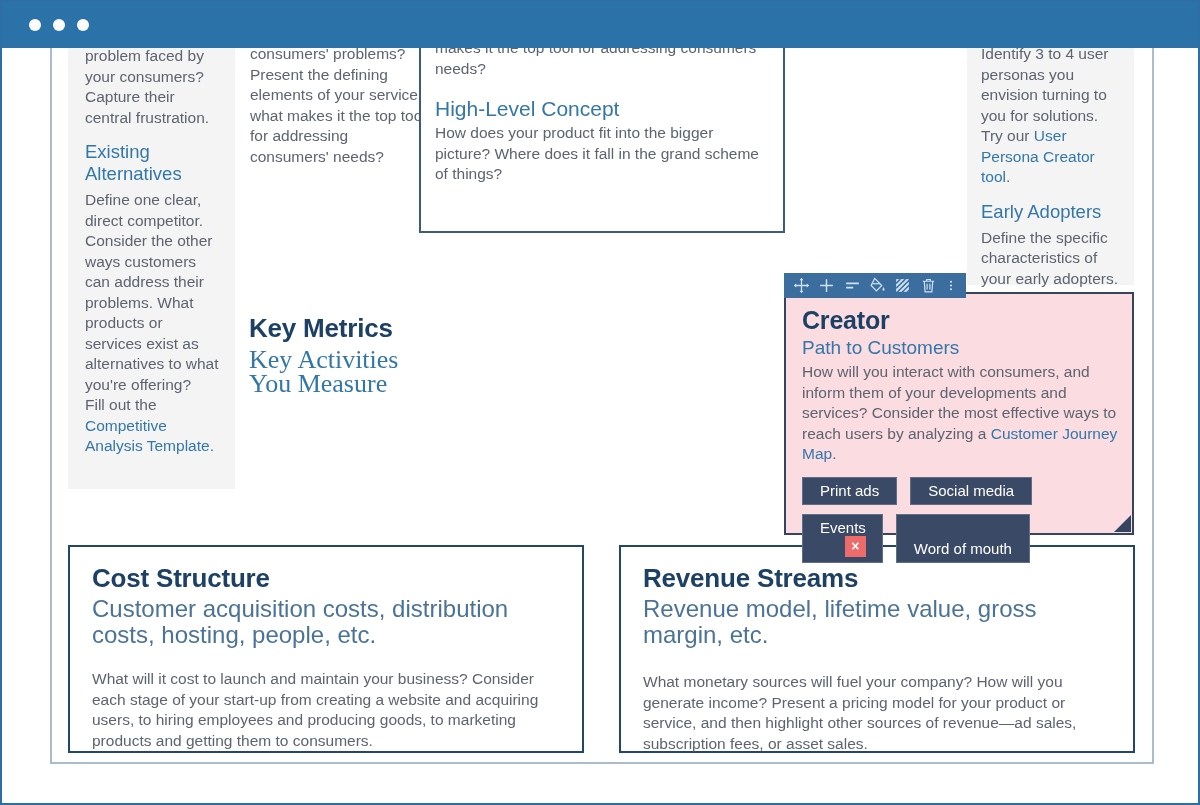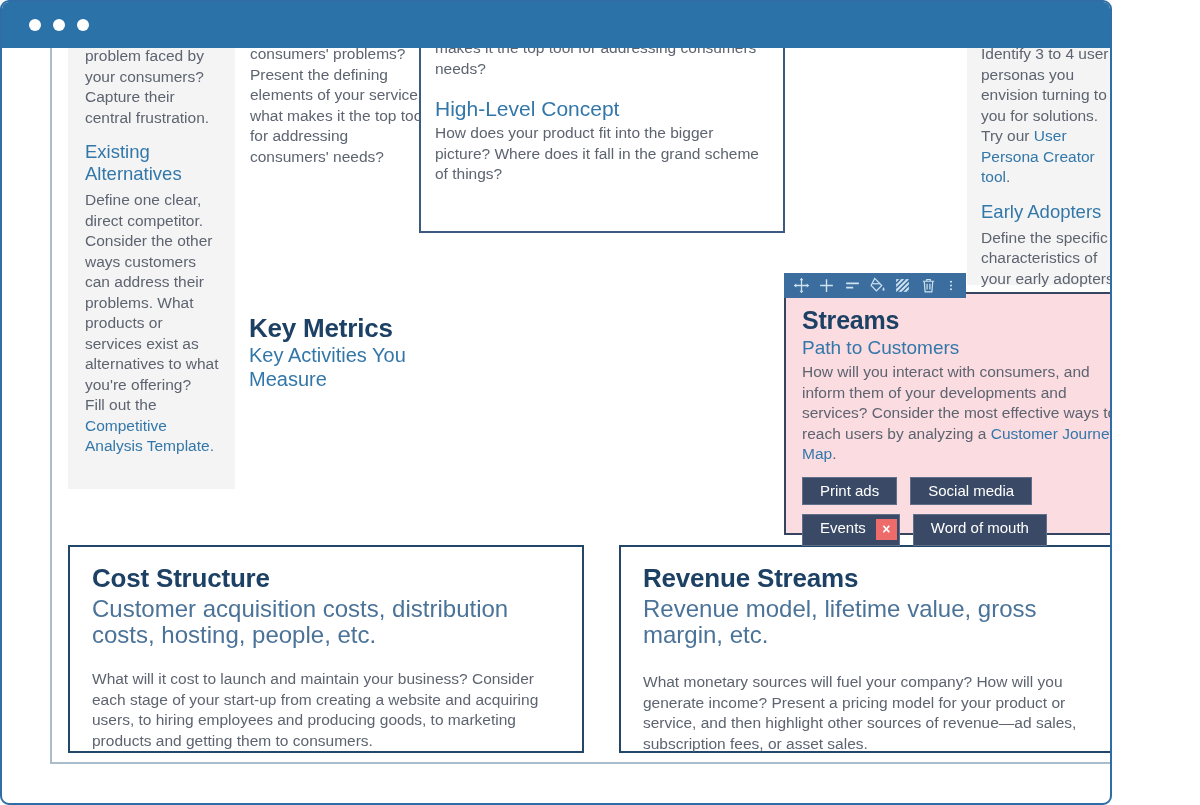--- a/index.html
+++ b/index.html
@@ -1,23 +1,23 @@
 <!DOCTYPE html>
 <html><head>
 <meta charset="utf-8">
 <style>
   * { margin: 0; padding: 0; box-sizing: border-box; }
   html, body { background: #ffffff; font-family: "Liberation Sans", sans-serif; }
 
   .window {
     position: relative;
-    width: 1112px; height: 805px;
+    width: 1200px; height: 805px;
     background: #ffffff;
     border: 2px solid #2e6da6;
-    border-radius: 9px;
+    border-radius: 0;
     overflow: hidden;
   }
 
   
   .topbar {
     position: absolute; left: 0; top: 0; width: 100%; height: 46px;
     background: #2b72a8; z-index: 50;
     display: flex; align-items: center; padding-left: 27px;
   }
   .dot { width: 12px; height: 12px; border-radius: 50%; background: #ffffff; margin-right: 12px; }
@@ -37,21 +37,21 @@
   a.link { color: #3377a9; text-decoration: none; cursor: pointer; }
 
   .panel-gray { position: absolute; background: #f4f4f4; }
   #panel-problem  { left: 66px;  top: 36px; width: 167px; height: 451px; padding: 8px 16px 0 17px; }
   #panel-segments { left: 965px; top: 36px; width: 167px; height: 247px; padding: 6px 14px 0 14px; }
 
   .gap-sm { height: 13px; } .gap-xs { height: 5px; }
 
   #col-solution { position: absolute; left: 248px; top: 42px; width: 176px; }
   #block-keymetrics { position: absolute; left: 247px; top: 311px; width: 180px; }
-  #block-keymetrics .subhead { font-size: 20px; line-height: 24px; }
+  #block-keymetrics .subhead { margin-top: 5px; font-size: 26px; line-height: 24px; font-family: Liberation Serif, serif; }
   #block-keymetrics .txt { margin-top: 4px; width: 160px; }
 
   #box-highlevel {
     position: absolute; left: 417px; top: 24px; width: 366px; height: 207px;
     background: #ffffff; border: 2px solid #3d5a80; padding: 10px 14px 0 14px;
   }
   #box-highlevel .subhead { font-size: 21px; margin-top: 19px; margin-bottom: 3px; }
 
   #col-advantage { position: absolute; left: 797px; top: 42px; width: 172px; }
   #col-advantage .txt { line-height: 21.5px; }
@@ -71,23 +71,23 @@
     z-index: 10;
   }
   #box-channels .h2 { font-size: 25px; }
   #box-channels .subhead { font-size: 19px; margin-top: 2px; margin-bottom: 3px; }
   #box-channels .txt { width: 316px; }
 
   .tags { display: flex; flex-wrap: wrap; column-gap: 13px; row-gap: 9px; margin-top: 12px; width: 300px; }
   .tag {
     background: #3a4a66; border: 1px solid #5f6f8a; color: #ffffff;
     font-size: 15px; padding: 4px 17px 5px 17px; cursor: pointer; white-space: nowrap;
-    display: flex; align-items: flex-start;
-  }
-  .tag.removable { padding-right: 2px; }
+    display: flex; align-items: flex-end;
+  }
+  .tag.removable { padding-right: 16px; flex-direction: column; }
   .tag-x {
     display: inline-flex; align-items: center; justify-content: center;
     width: 21px; height: 21px; background: #ee6b6b; color: #ffffff;
     font-size: 14px; font-weight: 700; margin-left: 10px; cursor: pointer;
   }
   .resize-handle {
     position: absolute; right: 1px; bottom: 1px; width: 0; height: 0; cursor: nwse-resize;
     border-left: 17px solid transparent; border-bottom: 17px solid #36455f;
   }
 
@@ -170,21 +170,21 @@
         <path d="M10 9.5 V17.5 M14 9.5 V17.5"></path>
       </svg>
       <svg width="12" height="17" viewBox="0 0 24 24" fill="#cfe2f0">
         <circle cx="12" cy="4.5" r="2.1"></circle>
           <circle cx="12" cy="12" r="2.1"></circle>
           <circle cx="12" cy="19.5" r="2.1"></circle>
       </svg>
     </div>
 
     <div id="box-channels">
-      <div class="h2">Streams</div>
+      <div class="h2">Creator</div>
       <div class="subhead">Path to Customers</div>
       <div class="txt">
         <span>How will you interact with consumers, and inform them of your developments and services? Consider the most effective ways to reach users by analyzing a </span><a class="link">Customer Journey Map</a><span>.</span>
       </div>
       <div class="tags">
         <div class="tag">
             <span>Print ads</span>
           </div>
         <div class="tag">
             <span>Social media</span>

